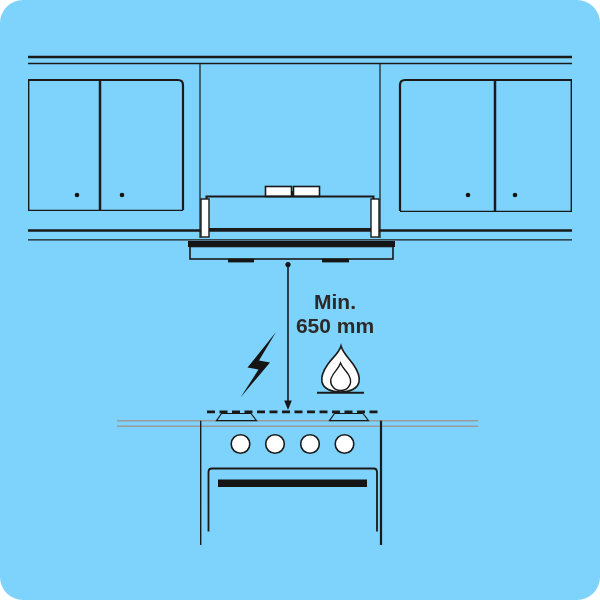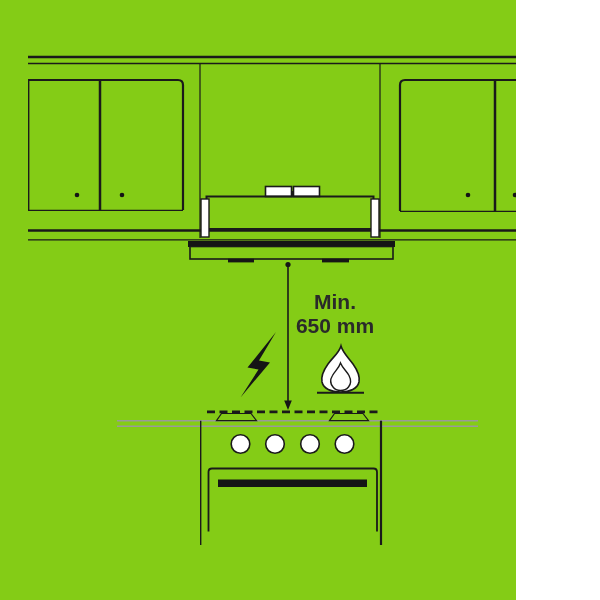--- a/index.html
+++ b/index.html
@@ -1,17 +1,17 @@
 <!DOCTYPE html>
 <html><head>
 <meta charset="utf-8">
 <style>
   html,body { margin:0; padding:0; background:#ffffff; }
-  .page { width:516px; height:600px; background:#84cc16; position:relative; overflow:hidden;
-          font-family:"Liberation Sans", sans-serif; }
+  .page { width:600px; height:600px; background:#7dd3fc; position:relative; overflow:hidden;
+          font-family:"Liberation Sans", sans-serif;border-radius:23px; }
   svg { display:block; }
   .s12 { stroke:#1a1a1a; stroke-width:1.2; fill:none; }
   .s14 { stroke:#1a1a1a; stroke-width:1.4; fill:none; }
   .s16 { stroke:#1a1a1a; stroke-width:1.6; fill:none; }
   .s18 { stroke:#1a1a1a; stroke-width:1.8; fill:none; }
   .s20 { stroke:#1a1a1a; stroke-width:2; fill:none; }
   .s22 { stroke:#1a1a1a; stroke-width:2.2; fill:none; }
   .s25 { stroke:#1a1a1a; stroke-width:2.5; fill:none; }
   .fillblk { fill:#151515; stroke:none; }
   .whitefill { fill:#ffffff; }

